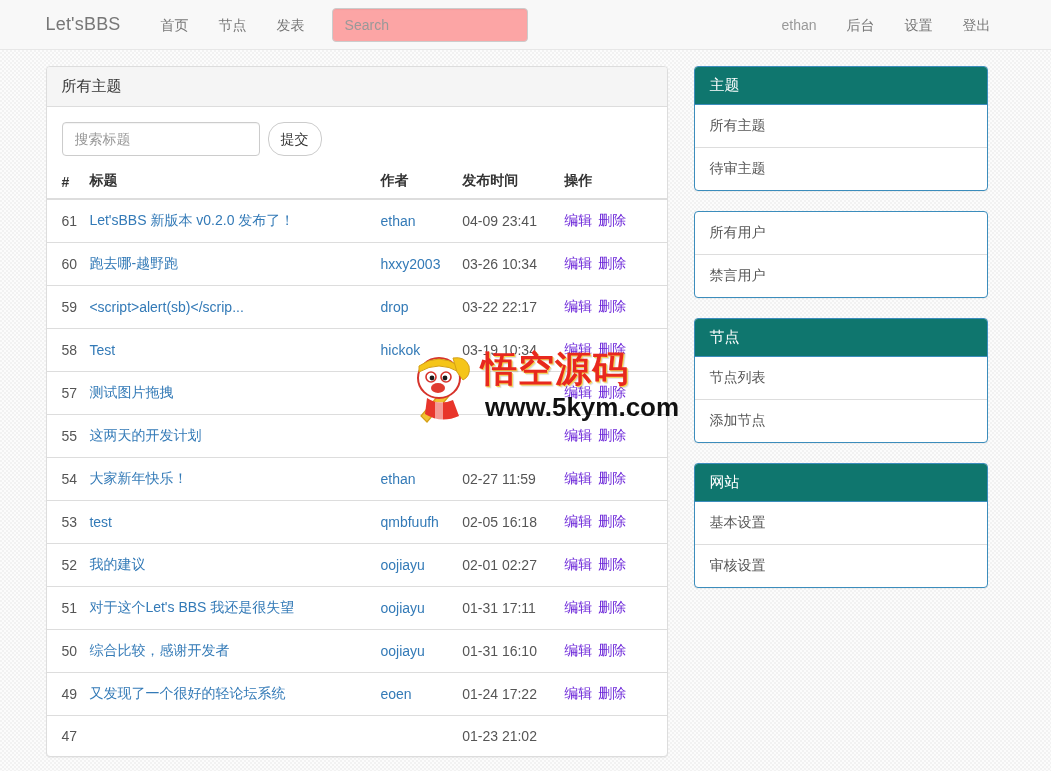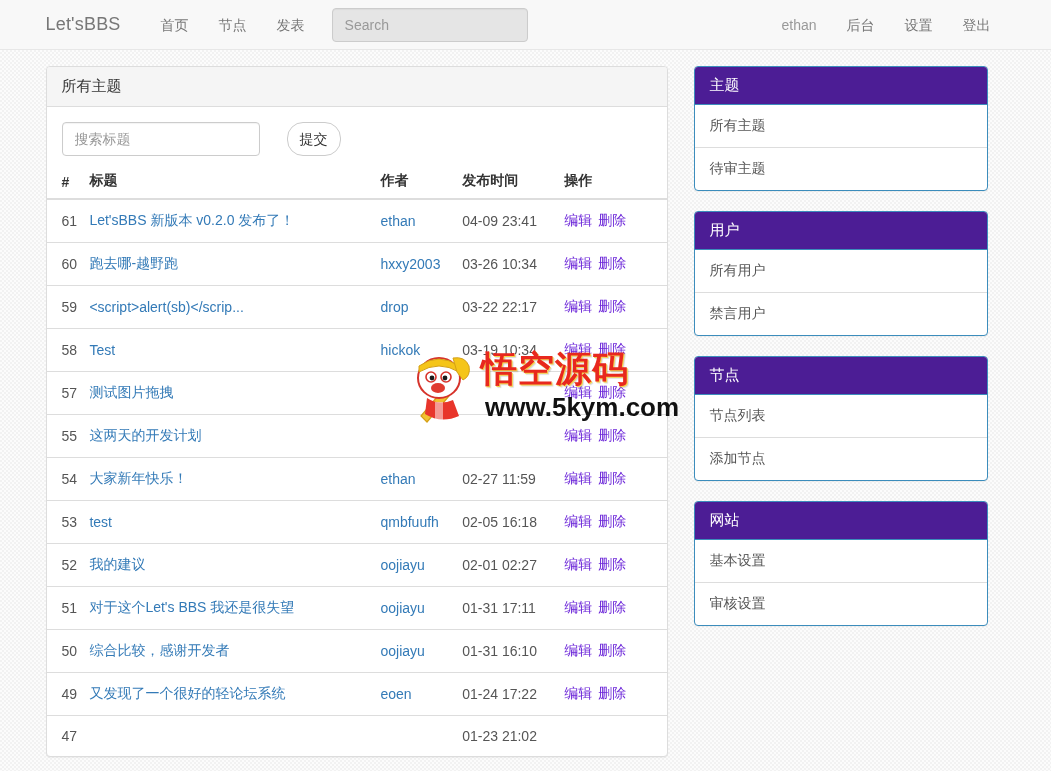--- a/index.html
+++ b/index.html
@@ -54,21 +54,21 @@
     font-size: 14px;
     padding: 0 15px;
     line-height: 50px;
     white-space: nowrap;
   }
   .navsearch {
     margin-left: 12px;
     width: 196px; height: 34px;
     border: 1px solid #cccccc;
     border-radius: 4px;
-    background: #e5e5e5;
+    background: #fca5a5;
     padding: 6px 12px;
     font-size: 14px;
     color: #555555;
     font-family: "Liberation Sans", sans-serif;
     outline: none;
     box-shadow: inset 0 1px 1px rgba(0,0,0,.04);
   }
   .navsearch::placeholder { color: #999999; }
   .nav-right {
     position: absolute;
@@ -109,33 +109,32 @@
     padding: 10px 15px;
     background: #f5f5f5;
     border-bottom: 1px solid #dddddd;
     border-top-left-radius: 3px;
     border-top-right-radius: 3px;
     font-size: 15px;
     color: #333333;
   }
   .panel-primary { border-color: #3c8dbc; }
   .panel-primary > .panel-heading {
-    background: #4c1d95;
+    background: #0f766e;
     border-color: #3c8dbc;
     color: #ffffff;
     font-size: 15px;
     padding: 9px 15px;
   }
 
   
   .search-form {
     display: flex;
     align-items: center;
     padding: 15px 15px 8px 15px;
-    gap: 19px;
   }
   .search-input {
     width: 198px; height: 34px;
     border: 1px solid #cccccc;
     border-radius: 4px;
     padding: 6px 12px;
     font-size: 14px;
     color: #555555;
     background: #ffffff;
     font-family: "Liberation Sans", sans-serif;
@@ -378,21 +377,20 @@
 
     <div class="col-side" id="sidebar-col">
         <div class="panel panel-primary">
           <div class="panel-heading">主题</div>
           <div class="list-group">
             <a class="list-item" href="#">所有主题</a>
             <a class="list-item" href="#">待审主题</a>
           </div>
         </div>
         <div class="panel panel-primary">
-          <div class="panel-heading">用户</div>
           <div class="list-group">
             <a class="list-item" href="#">所有用户</a>
             <a class="list-item" href="#">禁言用户</a>
           </div>
         </div>
         <div class="panel panel-primary">
           <div class="panel-heading">节点</div>
           <div class="list-group">
             <a class="list-item" href="#">节点列表</a>
             <a class="list-item" href="#">添加节点</a>

